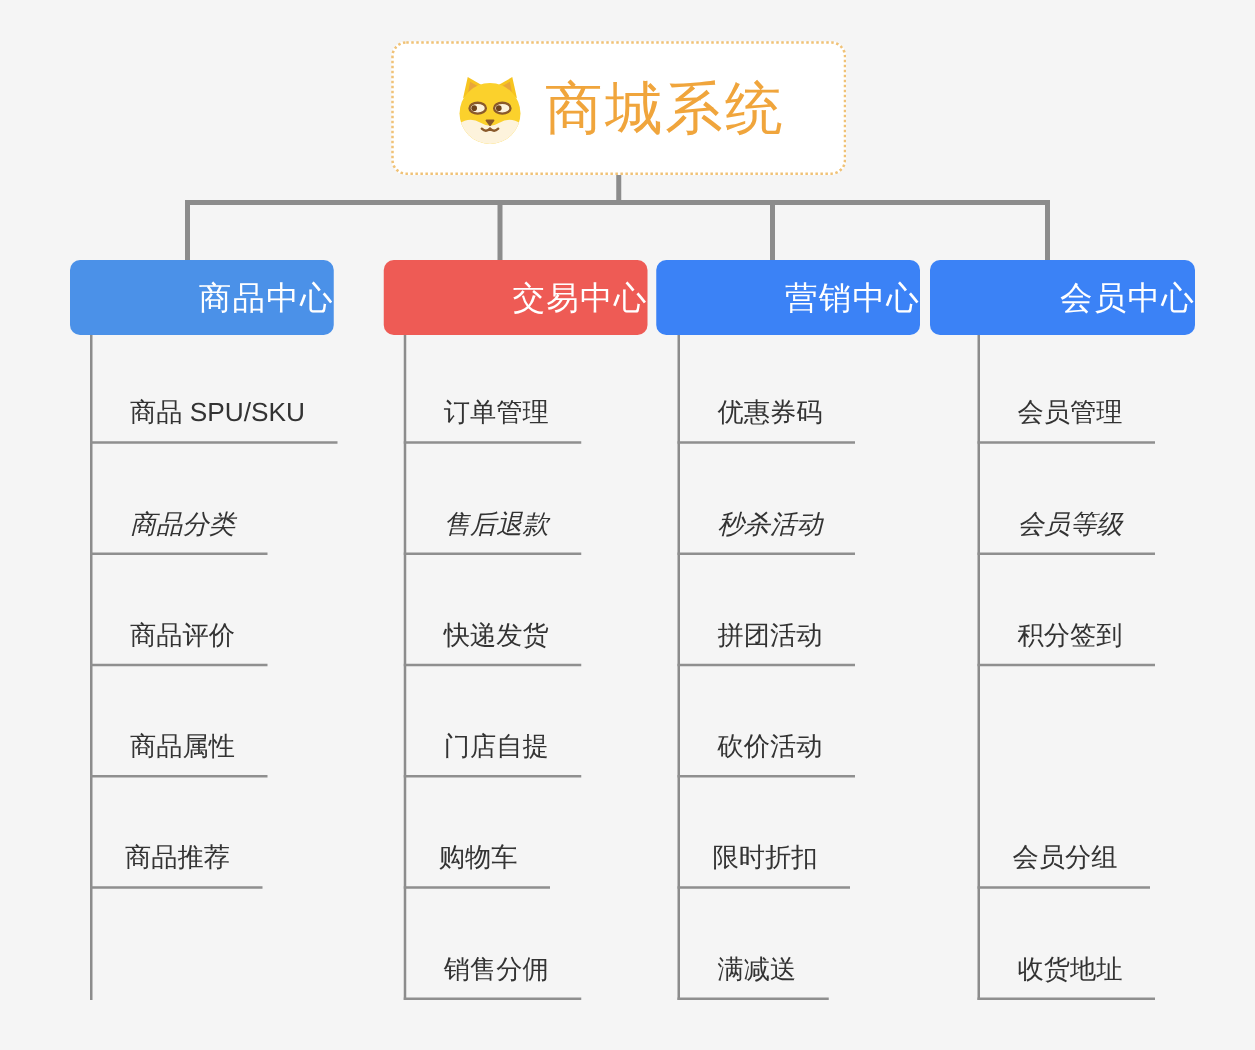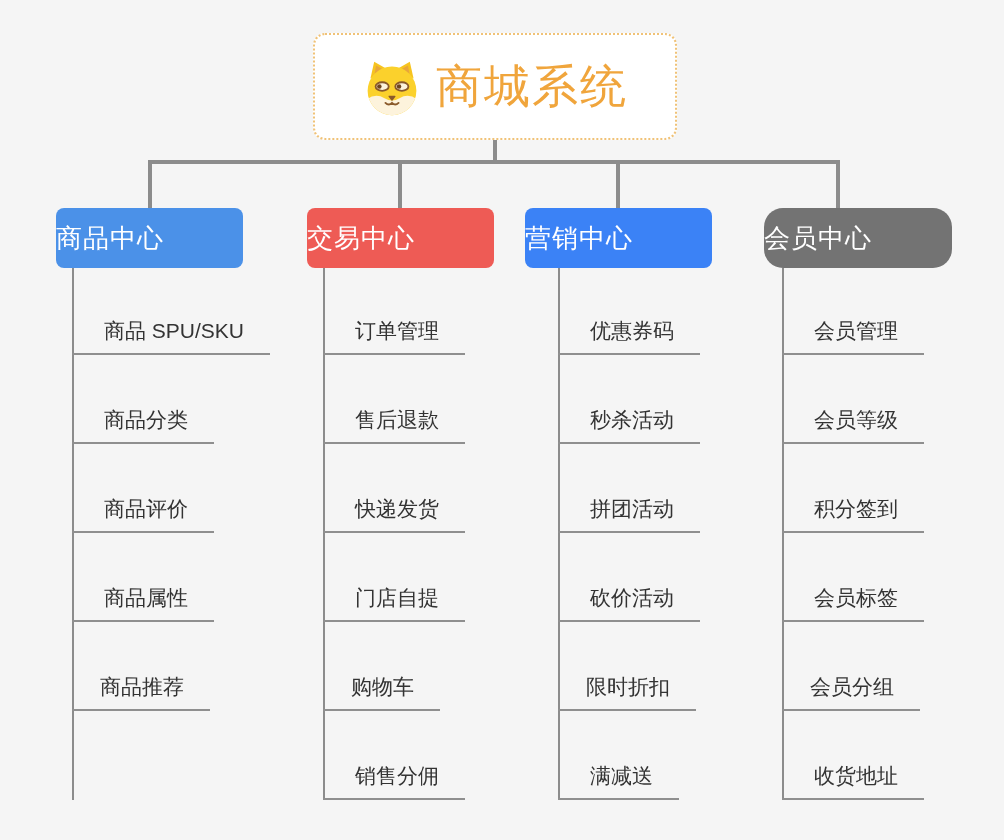--- a/index.html
+++ b/index.html
@@ -27,42 +27,43 @@
   
   .line{position:absolute;background:#8C8C8C;}
   .root-drop{left:493px;top:138px;width:4px;height:26px;}
   .h-rail{left:148px;top:160px;width:692px;height:4px;}
   .drop{top:164px;width:4px;height:45px;}
   .drop.d1{left:148px;} .drop.d2{left:398px;} .drop.d3{left:616px;} .drop.d4{left:836px;}
 
   
   .branch{
     position:absolute;top:208px;height:60px;border-radius:8px;
-    display:flex;align-items:center;justify-content:flex-start;
+    display:flex;align-items:center;justify-content:flex-end;
     color:#FFFFFF;font-size:26px;letter-spacing:1px;white-space:nowrap;
     cursor:pointer;
+    padding-left:24px;
   }
   .b1{left:56px;width:187px;background:#4B91E8;}
   .b2{left:307px;width:187px;background:#EE5B55;}
   .b3{left:525px;width:187px;background:#3b82f6;}
-  .b4{left:764px;width:188px;background:#737373;border-radius:19px;}
+  .b4{left:744px;width:188px;background:#3b82f6;}
 
   
   .spine{position:absolute;top:268px;width:2px;height:532px;background:#8C8C8C;}
-  .c1{left:72px;} .c2{left:323px;} .c3{left:558px;} .c4{left:769px;margin-left:13px;}
+  .c1{left:72px;} .c2{left:323px;} .c3{left:542px;} .c4{left:769px;margin-left:13px;}
 
   
   .leaf{
     position:absolute;
     font-size:21px;line-height:30px;color:#333333;
     padding:0 26px 7px 32px;
     border-bottom:2px solid #8F8F8F;
     white-space:nowrap;cursor:pointer;text-align:center;
   }
-  .r1{top:316px;} .r2{top:405px;} .r3{top:494px;}
+  .r1{top:316px;} .r2{top:405px;font-style:italic;} .r3{top:494px;}
   .r4{top:583px;} .r5{top:672px;padding-left:28px;} .r6{top:761px;}
 </style>
 </head>
 <body>
 
 <div class="canvas">
 
   <div class="line root-drop"></div>
   <div class="line h-rail"></div>
   <div class="line drop d1"></div>
@@ -125,17 +126,16 @@
   <div class="leaf c3 r1">优惠券码</div>
   <div class="leaf c3 r2">秒杀活动</div>
   <div class="leaf c3 r3">拼团活动</div>
   <div class="leaf c3 r4">砍价活动</div>
   <div class="leaf c3 r5">限时折扣</div>
   <div class="leaf c3 r6">满减送</div>
 
   <div class="leaf c4 r1">会员管理</div>
   <div class="leaf c4 r2">会员等级</div>
   <div class="leaf c4 r3">积分签到</div>
-  <div class="leaf c4 r4">会员标签</div>
   <div class="leaf c4 r5">会员分组</div>
   <div class="leaf c4 r6">收货地址</div>
 
 </div>
 
 </body></html>

